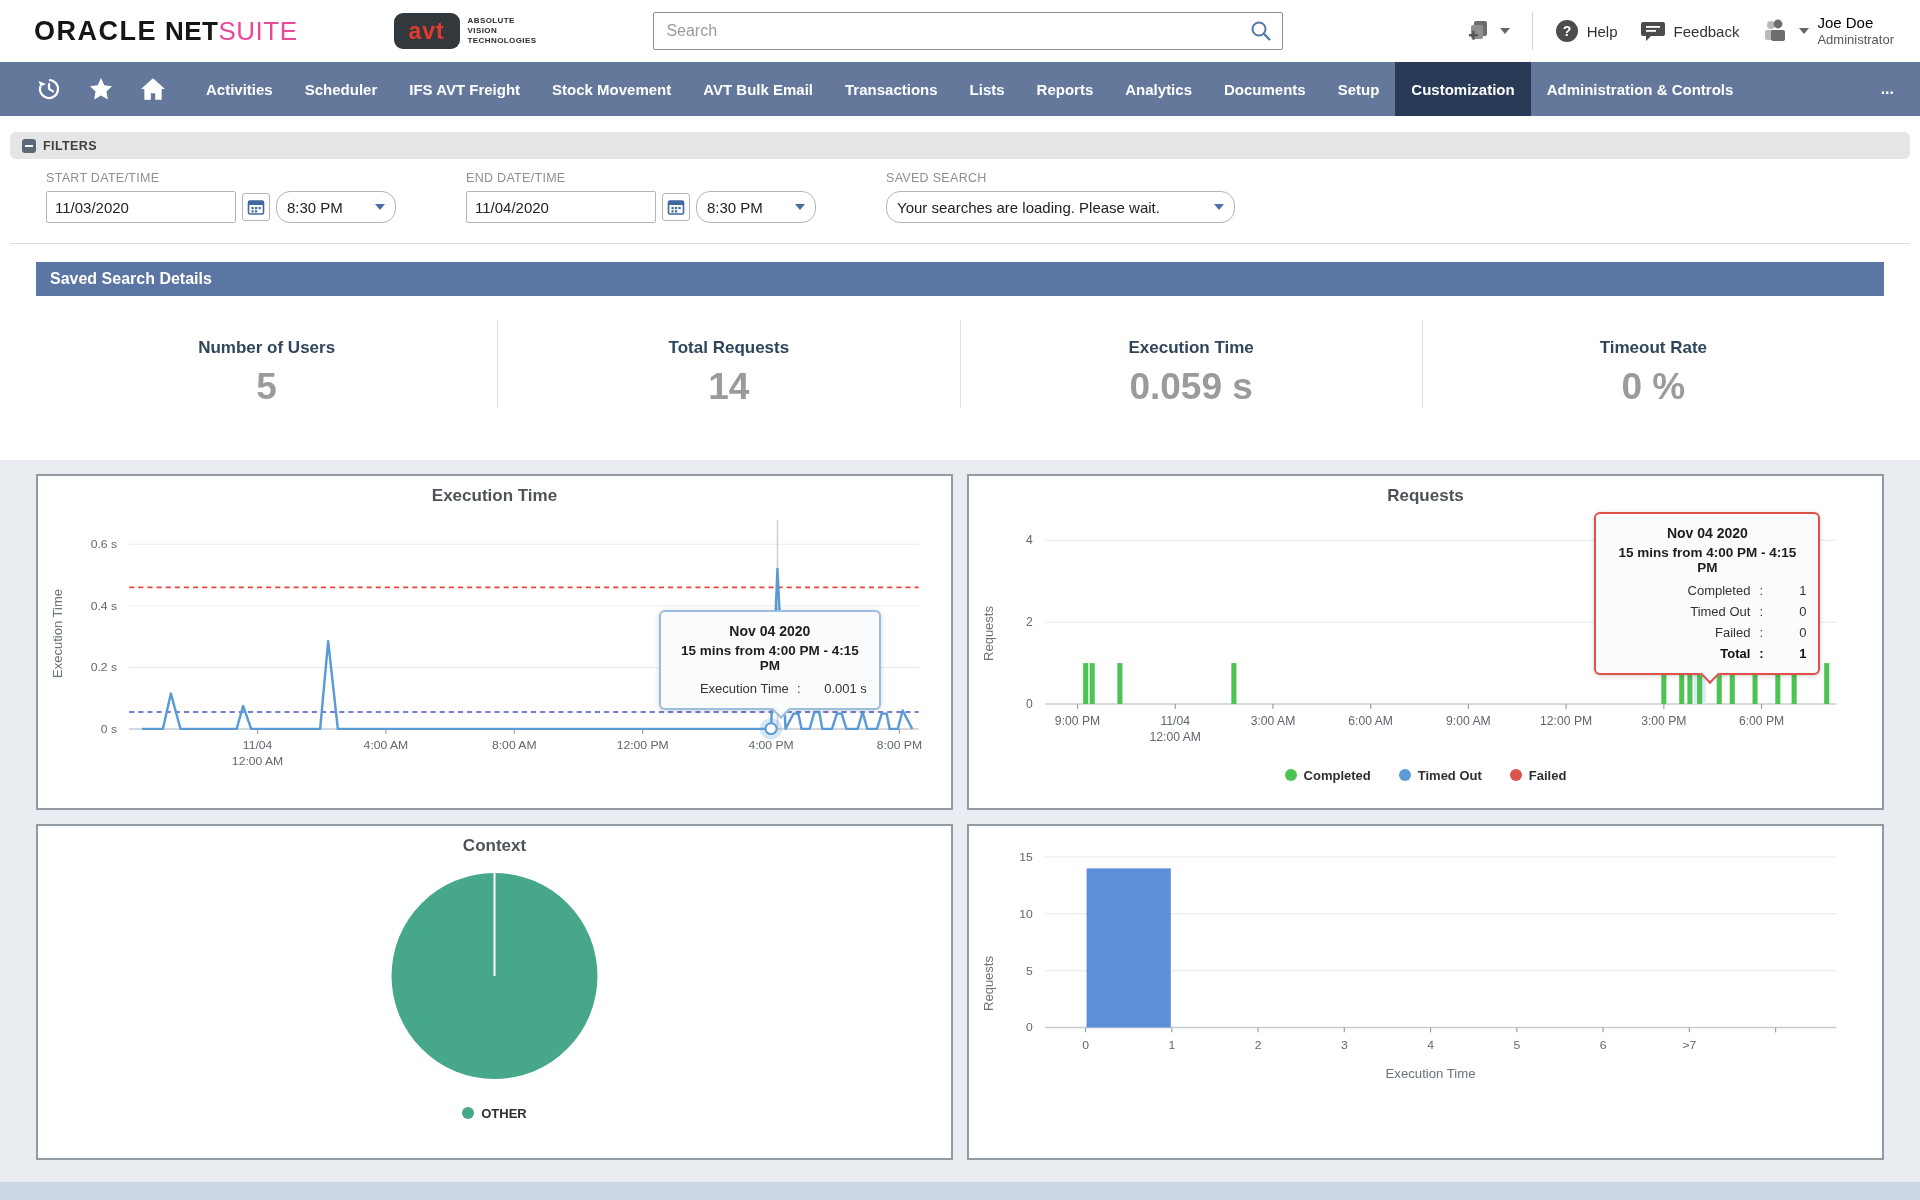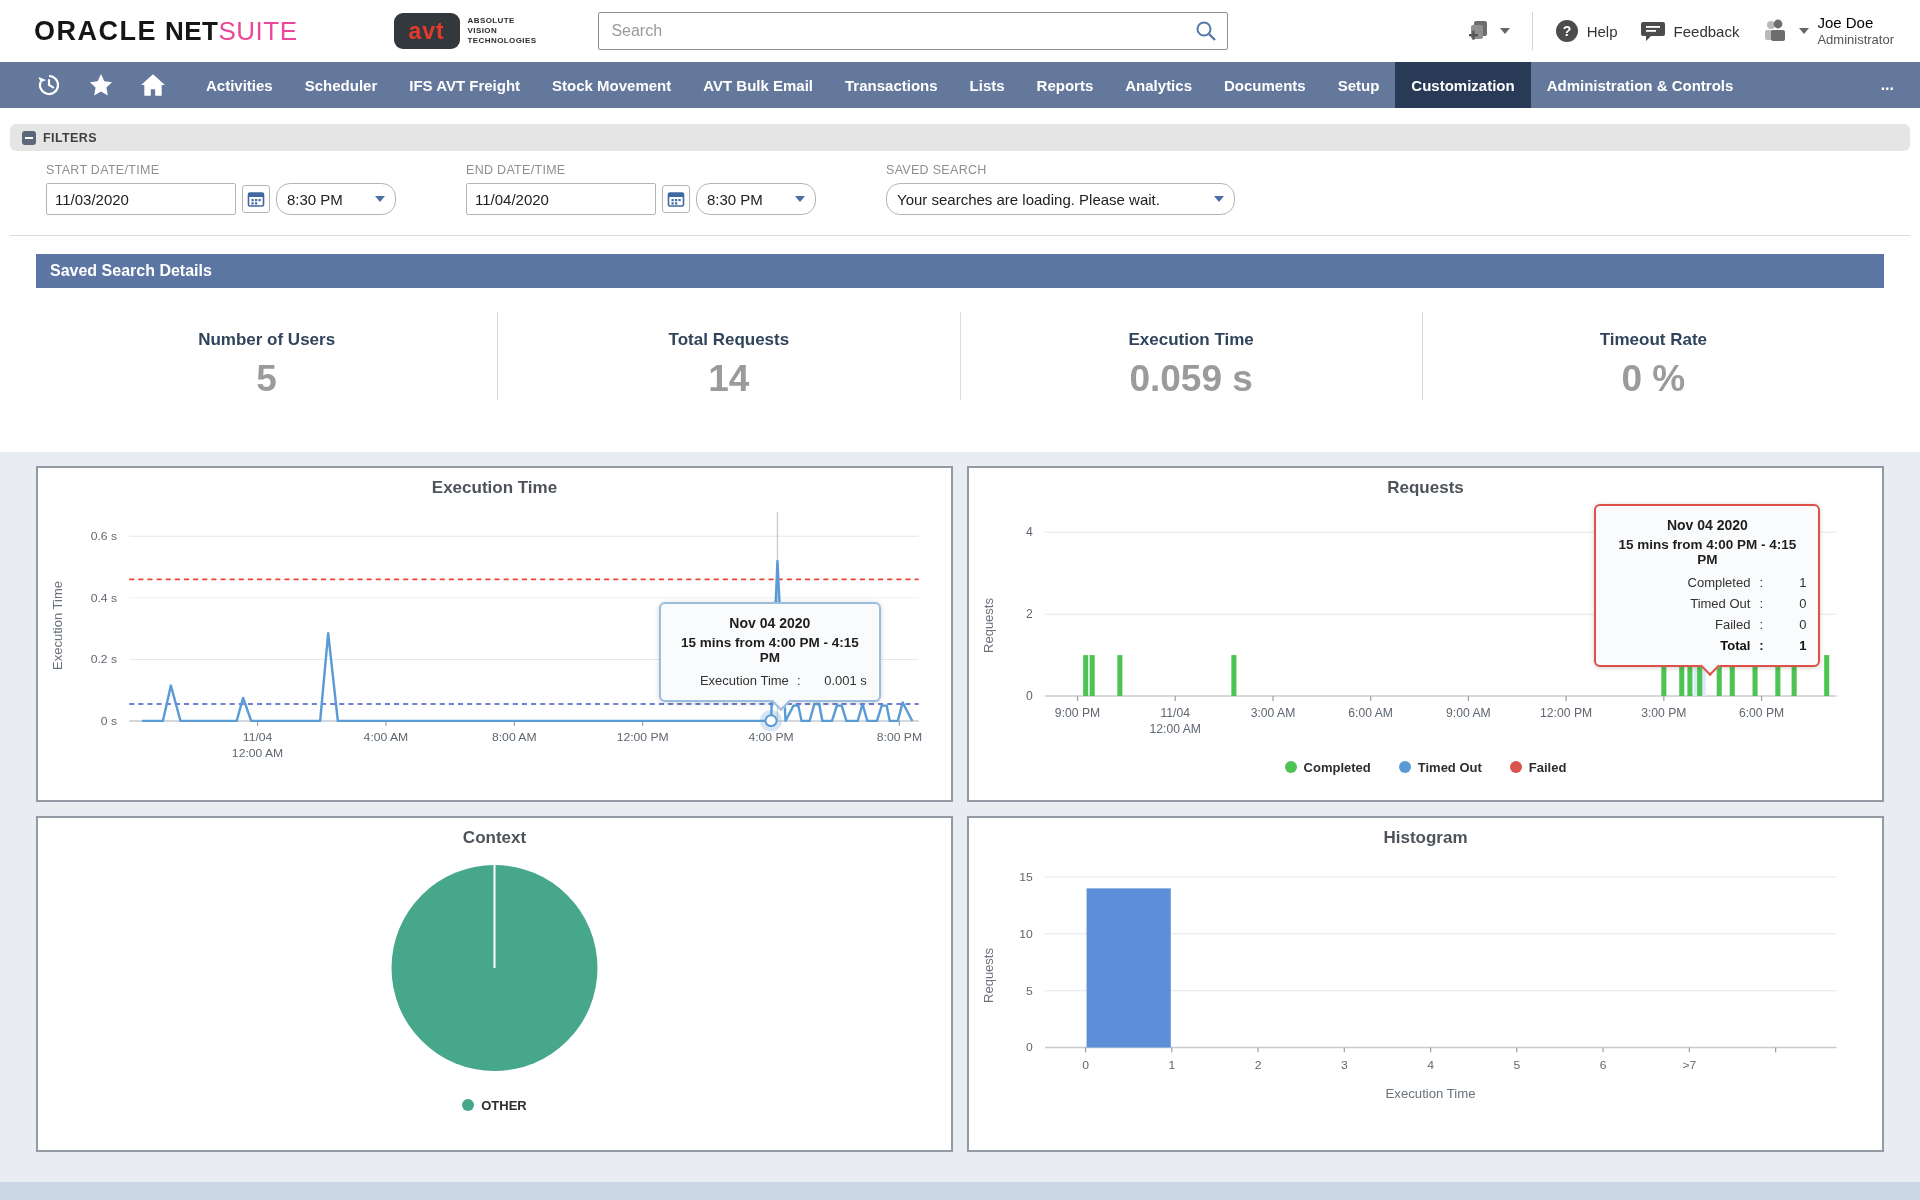--- a/index.html
+++ b/index.html
@@ -11,36 +11,36 @@
   
   .topbar { height:62px; display:flex; align-items:center; padding:0 26px 0 34px; background:#fff; flex:none; }
   .brand { display:flex; align-items:baseline; gap:8px; white-space:nowrap; }
   .brand .b1 { font-size:27px; font-weight:800; letter-spacing:1.5px; color:#161616; }
   .brand .b2 { font-size:26px; font-weight:800; letter-spacing:0.5px; color:#161616; }
   .brand .b3 { font-size:26px; font-weight:300; letter-spacing:0.5px; color:#ec4899; }
   .avt { display:flex; align-items:center; gap:8px; margin-left:96px; }
   .avt-badge { width:66px; height:36px; background:#33383d; border-radius:9px; display:flex; align-items:center; justify-content:center;
                color:#e23b2e; font-weight:800; font-size:23px; letter-spacing:1px; }
   .avt-lines { font-size:8px; font-weight:700; color:#2c2c2c; letter-spacing:.4px; line-height:10px; }
-  .searchwrap { position:relative; margin-left:62px; }
+  .searchwrap { position:relative; margin-left:117px; }
   .searchwrap input { width:630px; height:38px; border:1px solid #8f8f8f; border-radius:2px; padding:0 44px 0 12px;
                       font-size:16px; color:#444; font-family:inherit; }
   .searchwrap input::placeholder { color:#9a9a9a; }
   .search-btn { position:absolute; right:10px; top:7px; width:24px; height:24px; background:none; border:none; cursor:pointer; padding:0; }
   .hdr-right { margin-left:auto; display:flex; align-items:center; gap:22px; }
   .hdr-item { display:flex; align-items:center; gap:8px; font-size:15px; color:#333; cursor:pointer; }
   .hdr-divider { width:1px; height:38px; background:#d4d4d4; }
   .caret { width:0; height:0; border-left:5px solid transparent; border-right:5px solid transparent; border-top:6px solid #666; display:inline-block; }
   .userblock { display:flex; align-items:center; gap:8px; }
   .user-names { line-height:17px; }
   .user-name { font-size:15px; color:#000000; }
   .user-role { font-size:13px; color:#555; }
 
   
-  .mainnav { height:46px; background:#64789c; display:flex; align-items:stretch; color:#fff; flex:none; }
+  .mainnav { height:54px; background:#64789c; display:flex; align-items:stretch; color:#fff; flex:none; }
   .nav-icons { display:flex; align-items:center; gap:14px; padding:0 18px 0 30px; }
   .nav-icon { width:38px; height:38px; display:flex; align-items:center; justify-content:center; cursor:pointer; }
   .nav-items { display:flex; align-items:stretch; }
   .nav-item { display:flex; align-items:center; padding:0 16px; font-size:15px; font-weight:700; cursor:pointer; white-space:nowrap; }
   .nav-item.active { background:#293a57; }
   .nav-overflow { margin-left:auto; display:flex; align-items:center; padding:0 26px; font-size:16px; font-weight:700; cursor:pointer; }
 
   
   .filters-zone { padding-top:16px; background:#fff; flex:none; }
   .filters-bar { margin:0 10px; height:27px; background:#e5e5e5; display:flex; align-items:center; gap:7px; padding:0 12px;border-radius:6px; }
@@ -429,21 +429,20 @@
         </svg>
       <div class="legend">
         <span class="legend-item">
             <span class="dot" style="background: rgb(71, 167, 139);"></span>
             <span>OTHER</span>
           </span>
       </div>
     </div>
 
     <div class="panel">
-      <div class="panel-title">Histogram</div>
       <div class="ylabel">Requests</div>
       <svg id="svg-hist" class="chart-svg" style="height:262px" viewBox="0 0 880 268" preserveAspectRatio="none">
           <line x1="65" y1="202" x2="845" y2="202" stroke="#c7ccd3" stroke-width="1.5"></line>
           <text x="53" y="206" text-anchor="end" class="tick">0</text>
           <line x1="65" y1="143.875" x2="845" y2="143.875" stroke="#e4e7eb" stroke-width="1"></line>
           <text x="53" y="147.875" text-anchor="end" class="tick">5</text>
           <line x1="65" y1="85.75" x2="845" y2="85.75" stroke="#e4e7eb" stroke-width="1"></line>
           <text x="53" y="89.75" text-anchor="end" class="tick">10</text>
           <line x1="65" y1="27.625" x2="845" y2="27.625" stroke="#e4e7eb" stroke-width="1"></line>
           <text x="53" y="31.625" text-anchor="end" class="tick">15</text>

